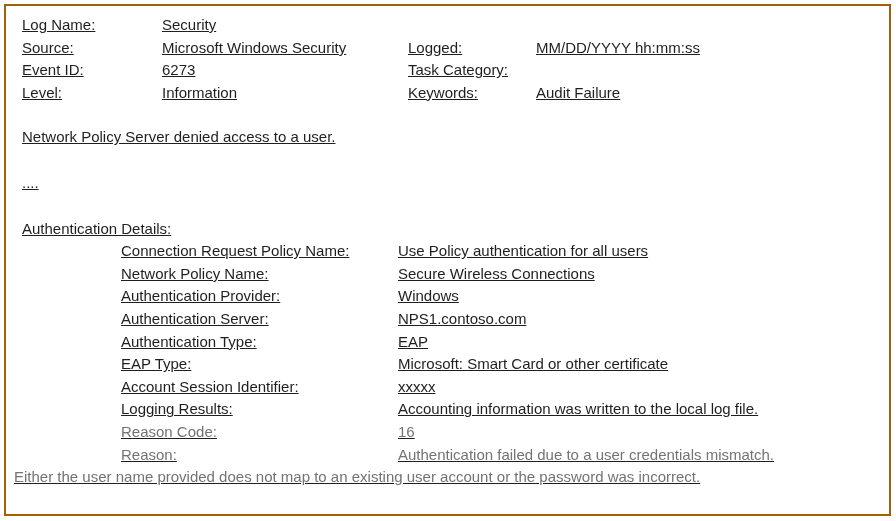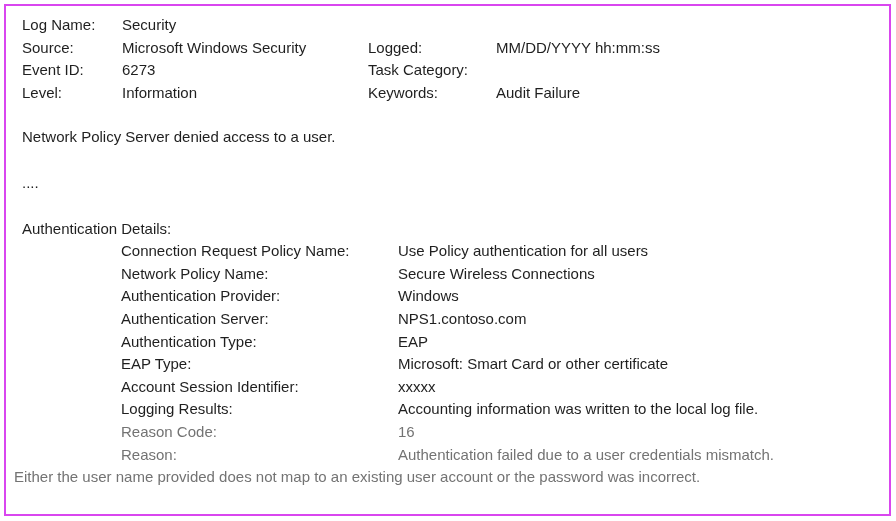--- a/index.html
+++ b/index.html
@@ -11,31 +11,32 @@
   .stage {
     position: relative;
     width: 896px;
     height: 521px;
     background: #ffffff;
     overflow: hidden;
   }
   .event-box {
     position: absolute;
     top: 4px; left: 4px; right: 5px; bottom: 5px;
-    border: 2px solid #d946ef;
+    border: 2px solid #a16207;
     background: #ffffff;
     box-sizing: border-box;
     padding: 8px 10px 0 16px;
     color: #1f1f1f;
     font-size: 15px;
     line-height: 22.6px;
+    text-decoration: underline;
   }
   .hdr-row { display: flex; white-space: nowrap; }
   .hdr-label  { width: 100px; flex: 0 0 100px; }
-  .hdr-value  { width: 246px; flex: 0 0 246px; }
+  .hdr-value  { width: 246px; flex: 0 0 246px; margin-left: 40px; }
   .hdr-label2 { width: 128px; flex: 0 0 128px; }
   .hdr-value2 { flex: 1 1 auto; }
 
   .description { margin-top: 22px; }
   .ellipsis    { margin-top: 23px; }
   .section-title { margin-top: 23px; }
 
   .details { margin-top: 0; }
   .detail-row { display: flex; padding-left: 99px; white-space: nowrap; }
   .detail-label { width: 277px; flex: 0 0 277px; }

